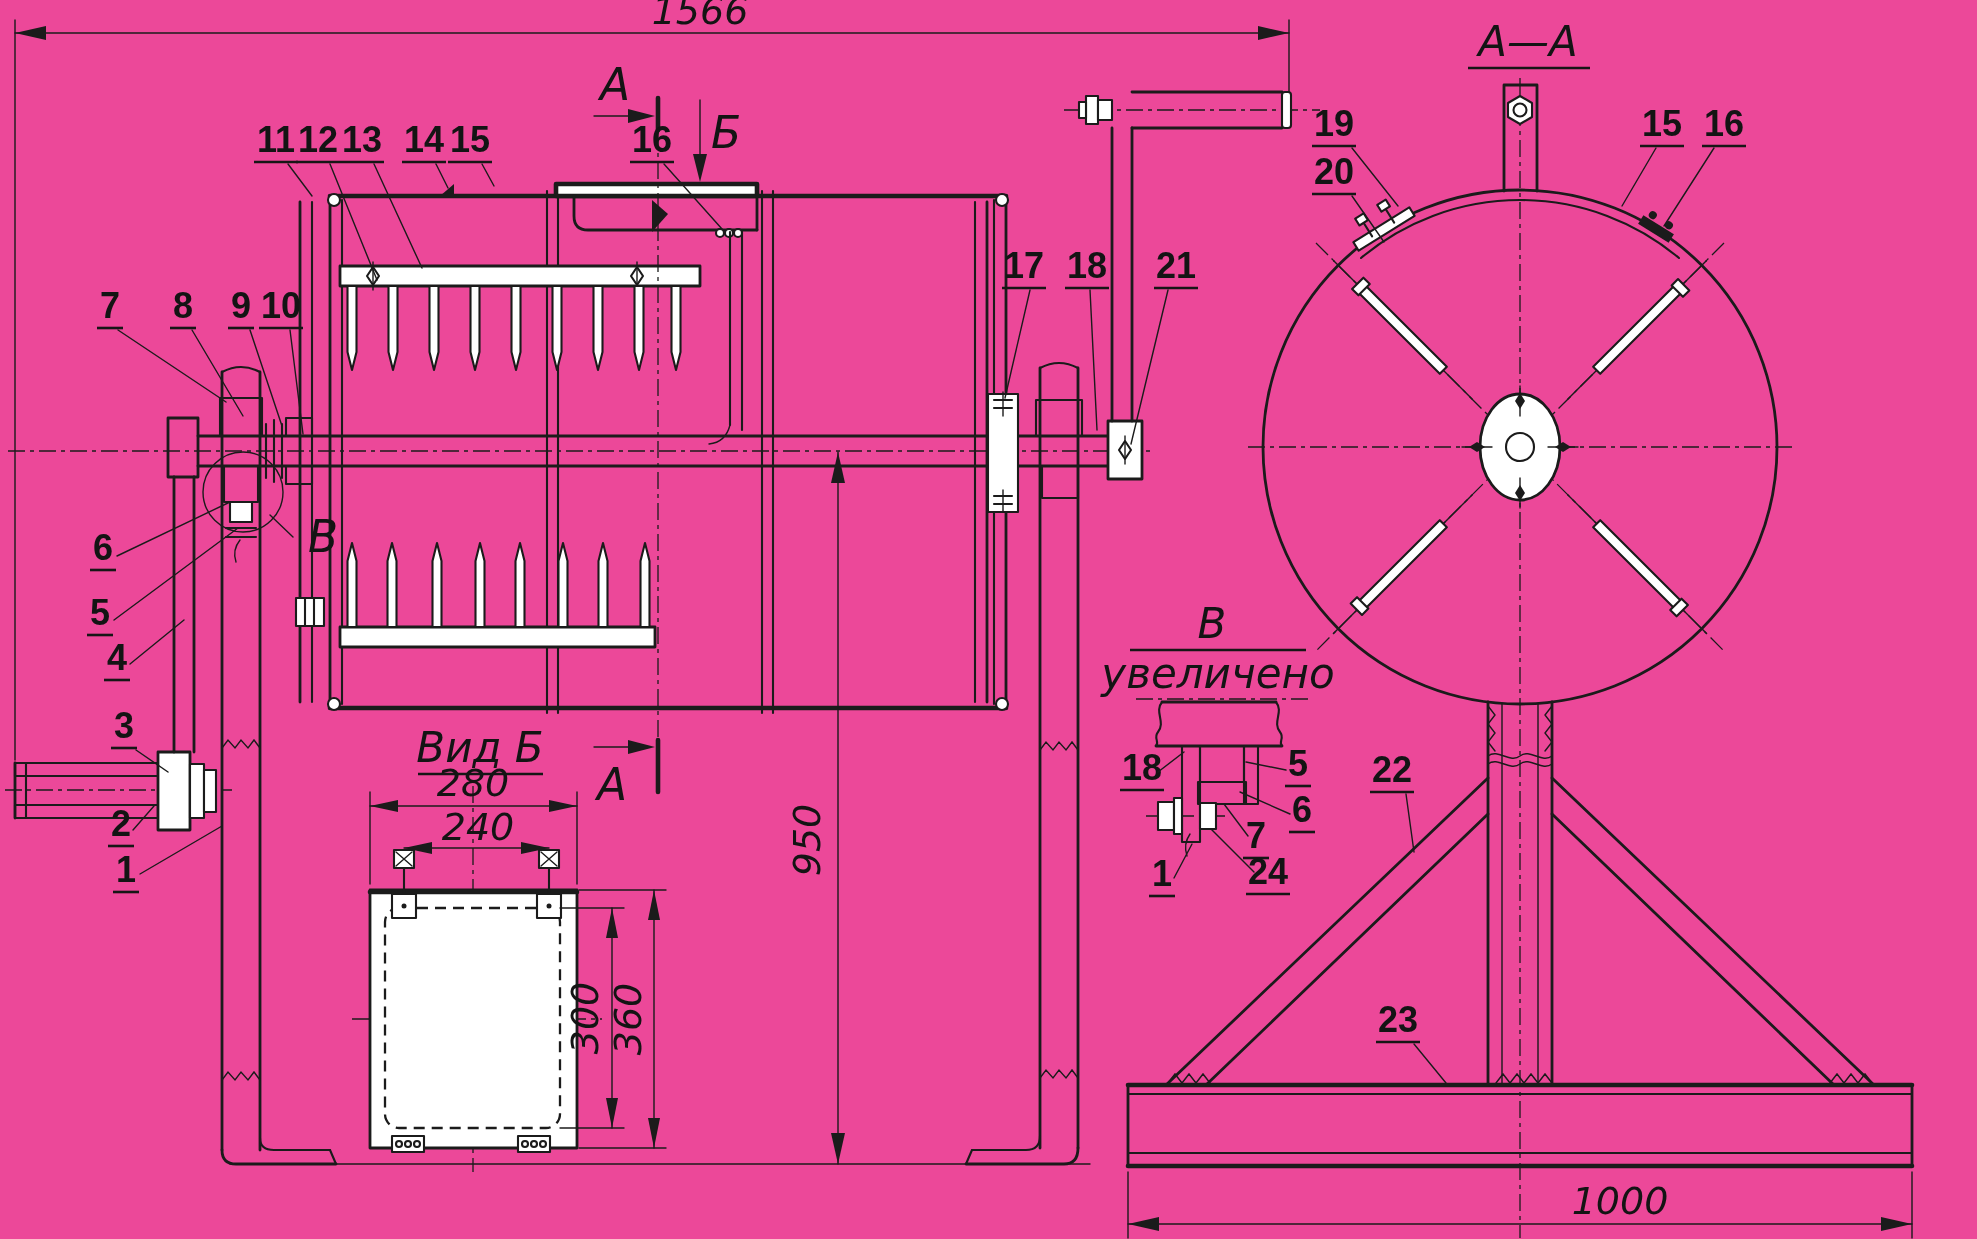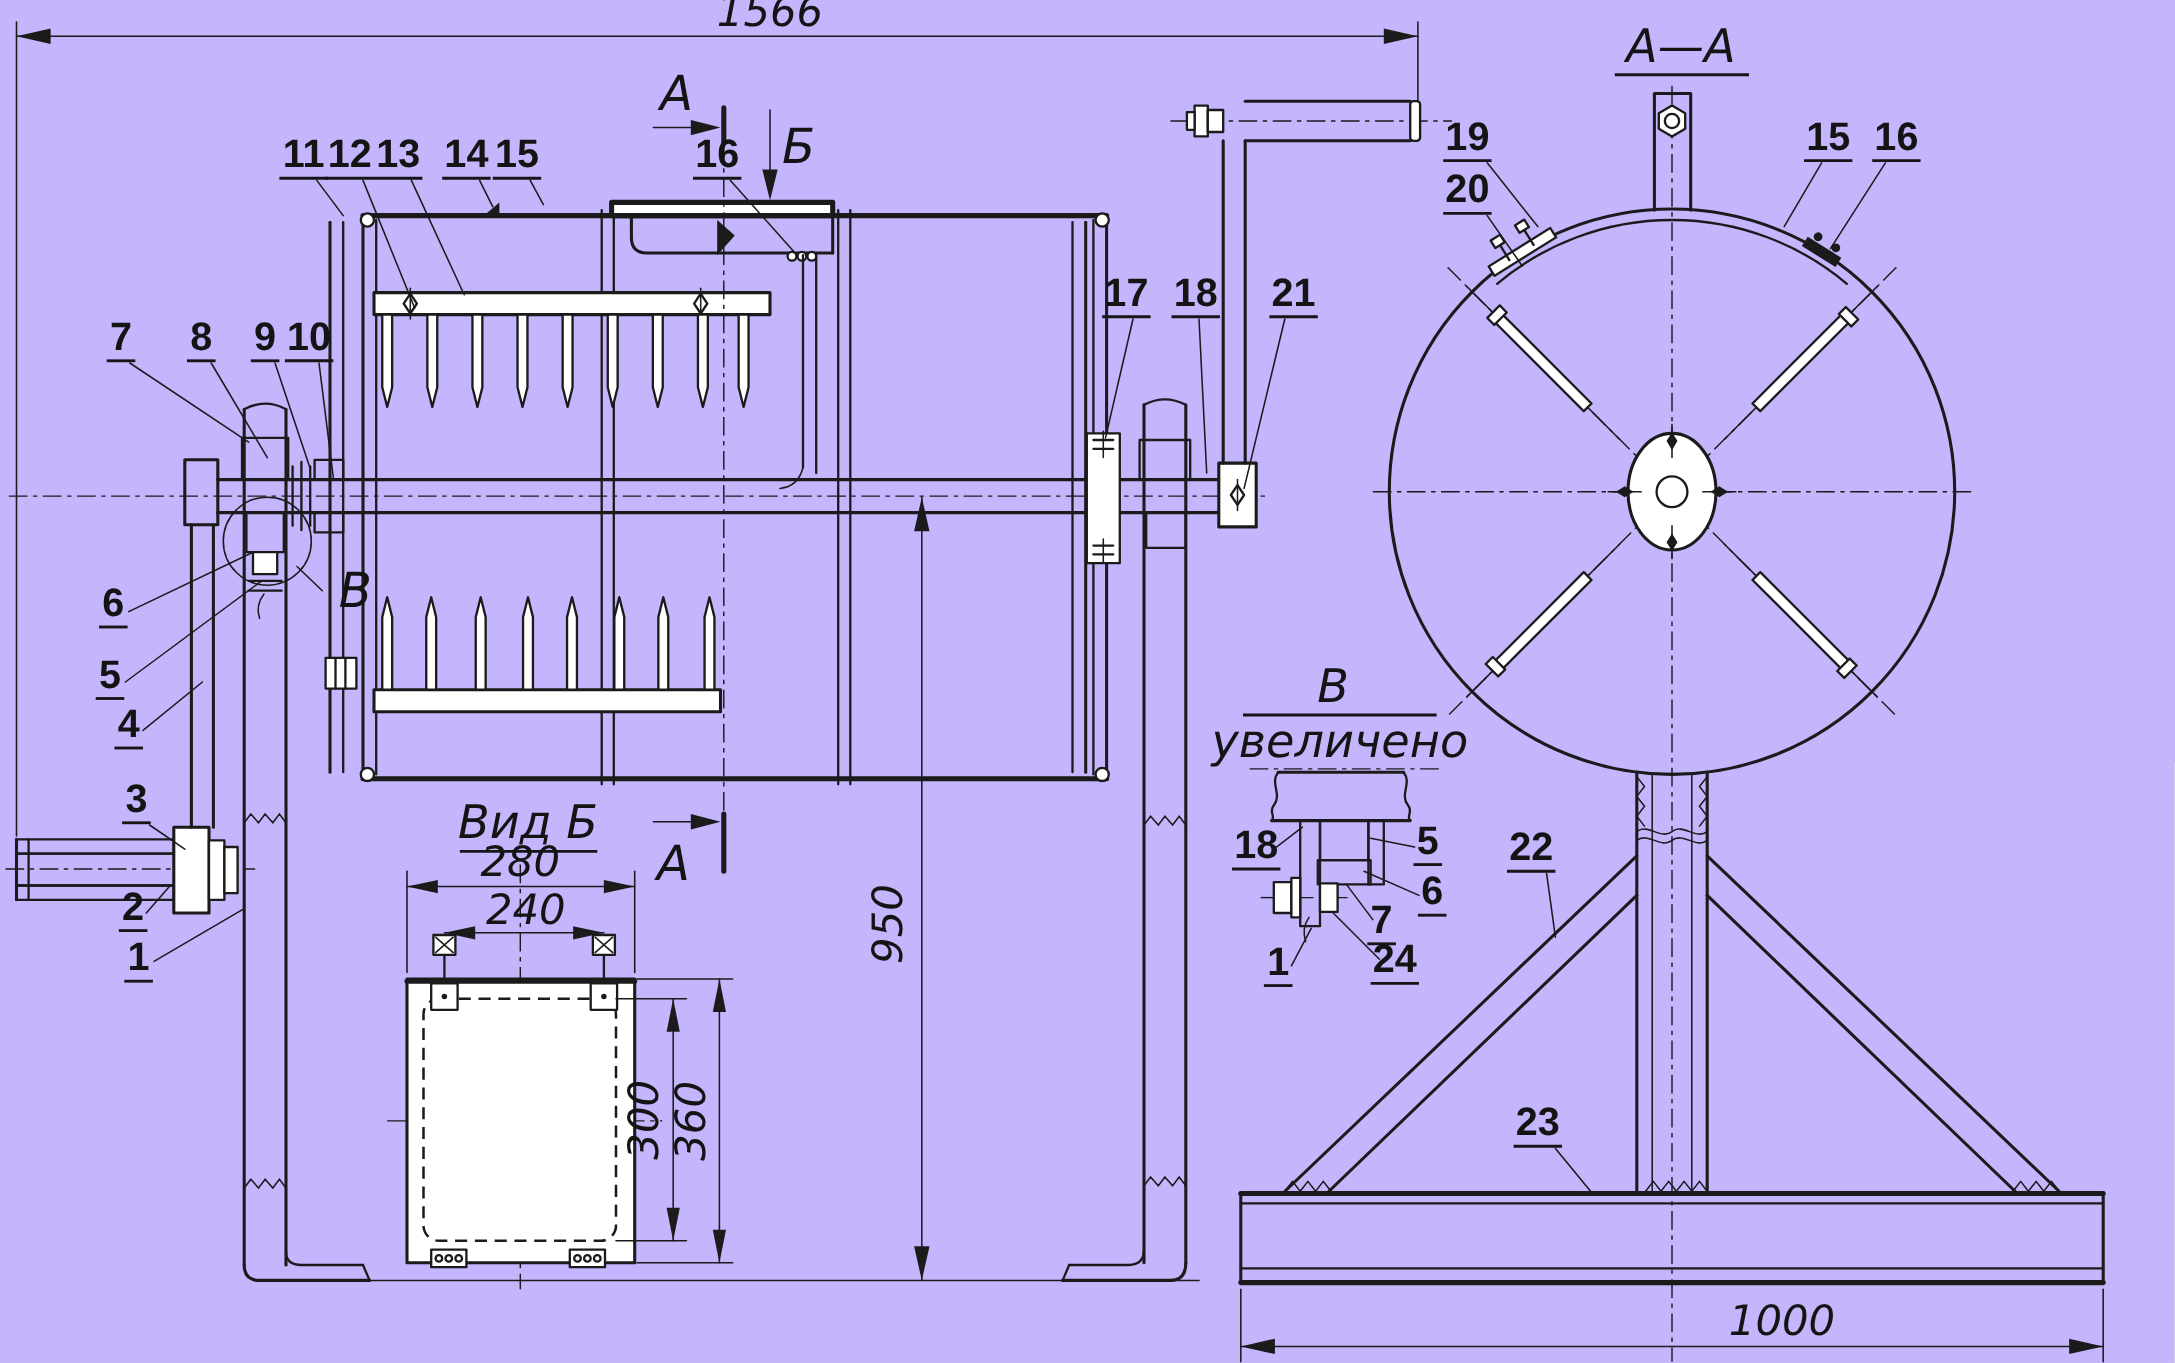--- a/index.html
+++ b/index.html
@@ -1,16 +1,16 @@
 <!DOCTYPE html>
 <html><head>
 <meta charset="utf-8">
 <style>
   html,body{margin:0;padding:0;background:#e8e8e6;}
-  .sheet{position:relative;width:1977px;height:1239px;background:#c4b5fd;overflow:hidden;
+  .sheet{position:relative;width:1977px;height:1239px;background:#ec4899;overflow:hidden;
          font-family:"DejaVu Sans",sans-serif;}
   svg{display:block}
   .k  {stroke:#1b1b1b;fill:none;stroke-width:2.8;stroke-linecap:round;stroke-linejoin:round}
   .k4 {stroke:#1b1b1b;fill:none;stroke-width:4.6;stroke-linecap:round;stroke-linejoin:round}
   .k2 {stroke:#1b1b1b;fill:none;stroke-width:2.1;stroke-linecap:round;stroke-linejoin:round}
   .t  {stroke:#1b1b1b;fill:none;stroke-width:1.4;stroke-linecap:round}
   .u  {stroke:#161616;stroke-width:2.6}
   .cl {stroke:#1b1b1b;fill:none;stroke-width:1.3;stroke-dasharray:17 5 4 5}
   .dsh{stroke:#1b1b1b;fill:none;stroke-width:2.3;stroke-dasharray:11 7;stroke-linejoin:round}
   .wf {fill:#fff}

